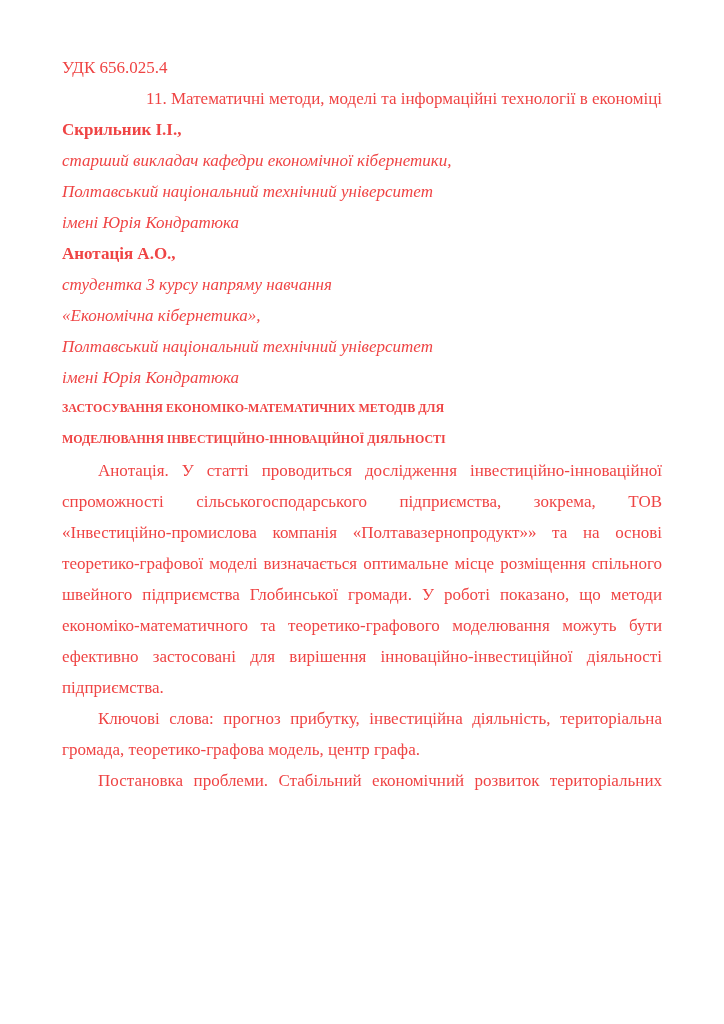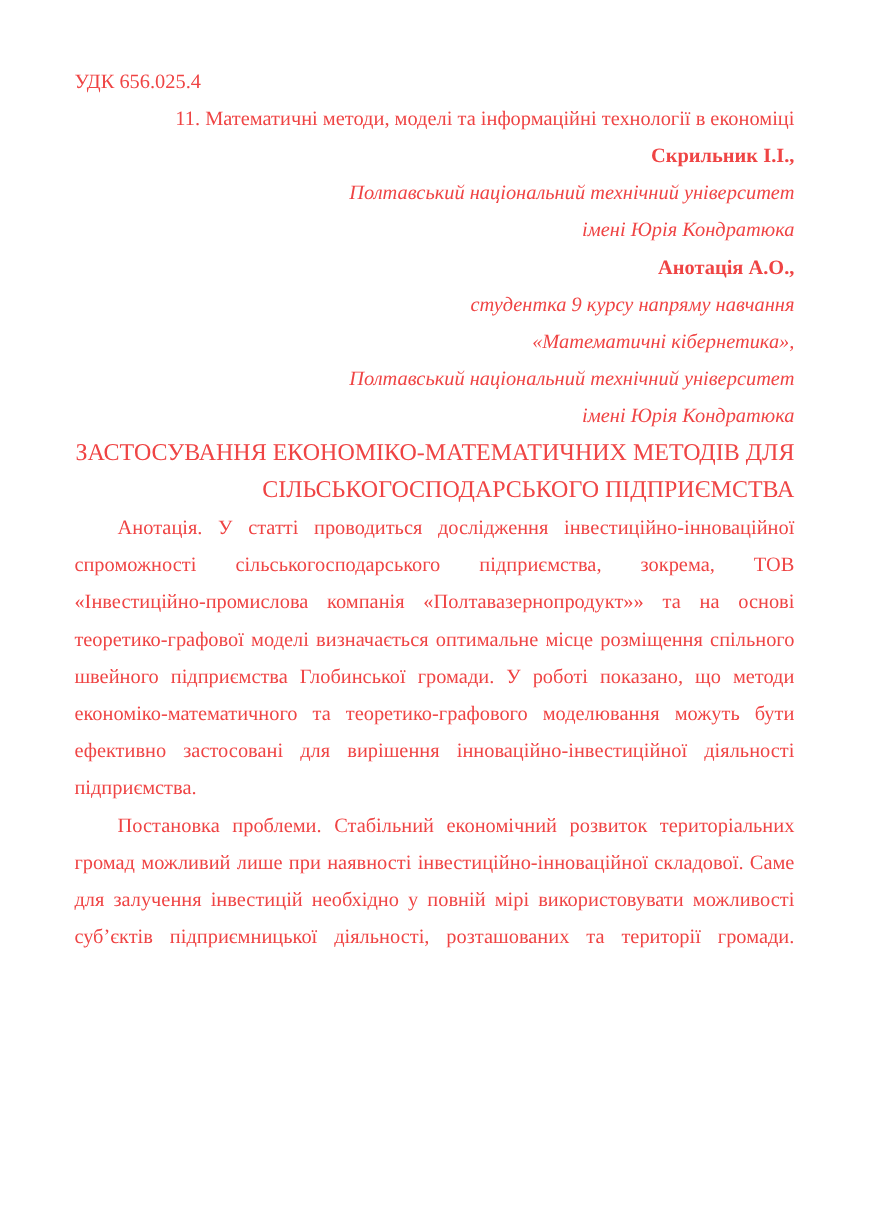--- a/index.html
+++ b/index.html
@@ -23,63 +23,65 @@
   }
   p { margin: 0; }
   .udc {
     text-align: left;
   }
   .section-line {
     text-indent: 36px;
     text-align: right;
   }
   .byline-line {
-    text-align: right;
+    text-align: left;
   }
   .byline-line.bold { font-weight: bold; }
   .byline-line.italic { font-style: italic; }
   .title {
     margin: 0;
-    font-size: 20px;
+    font-size: 12px;
     line-height: 31px;
-    font-weight: normal;
-    text-align: right;
+    font-weight: bold;
+    text-align: left;
   }
   .title span { display: block; }
   .para {
     text-align: justify;
     text-indent: 36px;
   }
   .para .lead { font-weight: normal; }
 </style>
 </head>
 <body>
 
 <div class="page">
   <div class="content">
 
     <p class="udc">УДК 656.025.4</p>
 
     <p class="section-line">11. Математичні методи, моделі та інформаційні технології в економіці</p>
 
     <div class="byline">
       <p class="byline-line bold">Скрильник І.І.,</p>
+      <p class="byline-line italic">старший викладач кафедри економічної кібернетики,</p>
       <p class="byline-line italic">Полтавський національний технічний університет</p>
       <p class="byline-line italic">імені Юрія Кондратюка</p>
       <p class="byline-line bold">Анотація А.О.,</p>
-      <p class="byline-line italic">студентка 9 курсу напряму навчання</p>
-      <p class="byline-line italic">«Математичні кібернетика»,</p>
+      <p class="byline-line italic">студентка 3 курсу напряму навчання</p>
+      <p class="byline-line italic">«Економічна кібернетика»,</p>
       <p class="byline-line italic">Полтавський національний технічний університет</p>
       <p class="byline-line italic">імені Юрія Кондратюка</p>
     </div>
 
     <h1 class="title">
       <span>ЗАСТОСУВАННЯ ЕКОНОМІКО-МАТЕМАТИЧНИХ МЕТОДІВ ДЛЯ</span>
-      <span>СІЛЬСЬКОГОСПОДАРСЬКОГО ПІДПРИЄМСТВА</span>
+      <span>МОДЕЛЮВАННЯ ІНВЕСТИЦІЙНО-ІННОВАЦІЙНОЇ ДІЯЛЬНОСТІ</span>
     </h1>
 
     <p class="para"><span class="lead">Анотація.</span><span> У статті проводиться дослідження інвестиційно-інноваційної спроможності сільськогосподарського підприємства, зокрема, ТОВ «Інвестиційно-промислова компанія «Полтавазернопродукт»» та на основі теоретико-графової моделі визначається оптимальне місце розміщення спільного швейного підприємства Глобинської громади. У роботі показано, що методи економіко-математичного та теоретико-графового моделювання можуть бути ефективно застосовані для вирішення інноваційно-інвестиційної діяльності підприємства.</span></p>
 
+    <p class="para"><span class="lead">Ключові слова</span><span>: прогноз прибутку, інвестиційна діяльність, територіальна громада, теоретико-графова модель, центр графа.</span></p>
 
     <p class="para"><span class="lead">Постановка проблеми</span><span>. Стабільний економічний розвиток територіальних громад можливий лише при наявності інвестиційно-інноваційної складової. Саме для залучення інвестицій необхідно у повній мірі використовувати можливості суб’єктів підприємницької діяльності, розташованих та території громади. Поєднання таких можливостей створює синергетичний ефект. У зв’язку з цим необхідно дослідити інвестиційно-інноваційну спроможність ТОВ</span></p>
 
   </div>
 </div>
 
 </body></html>

